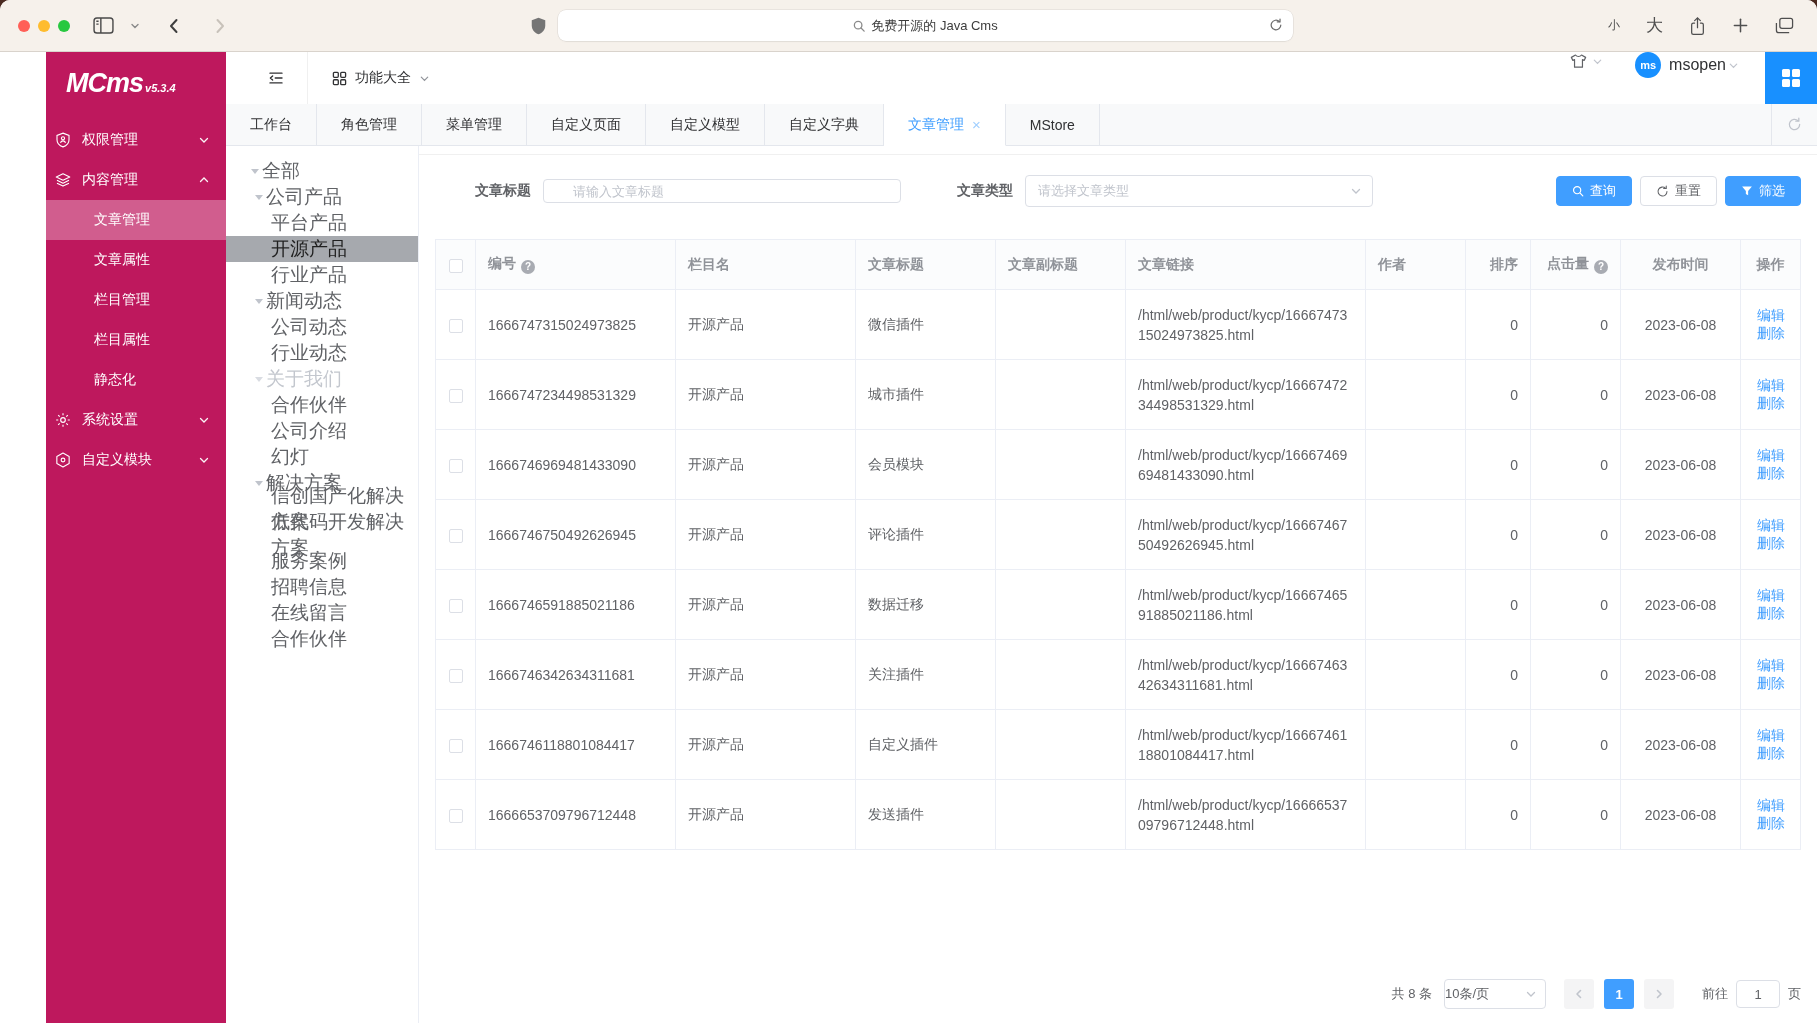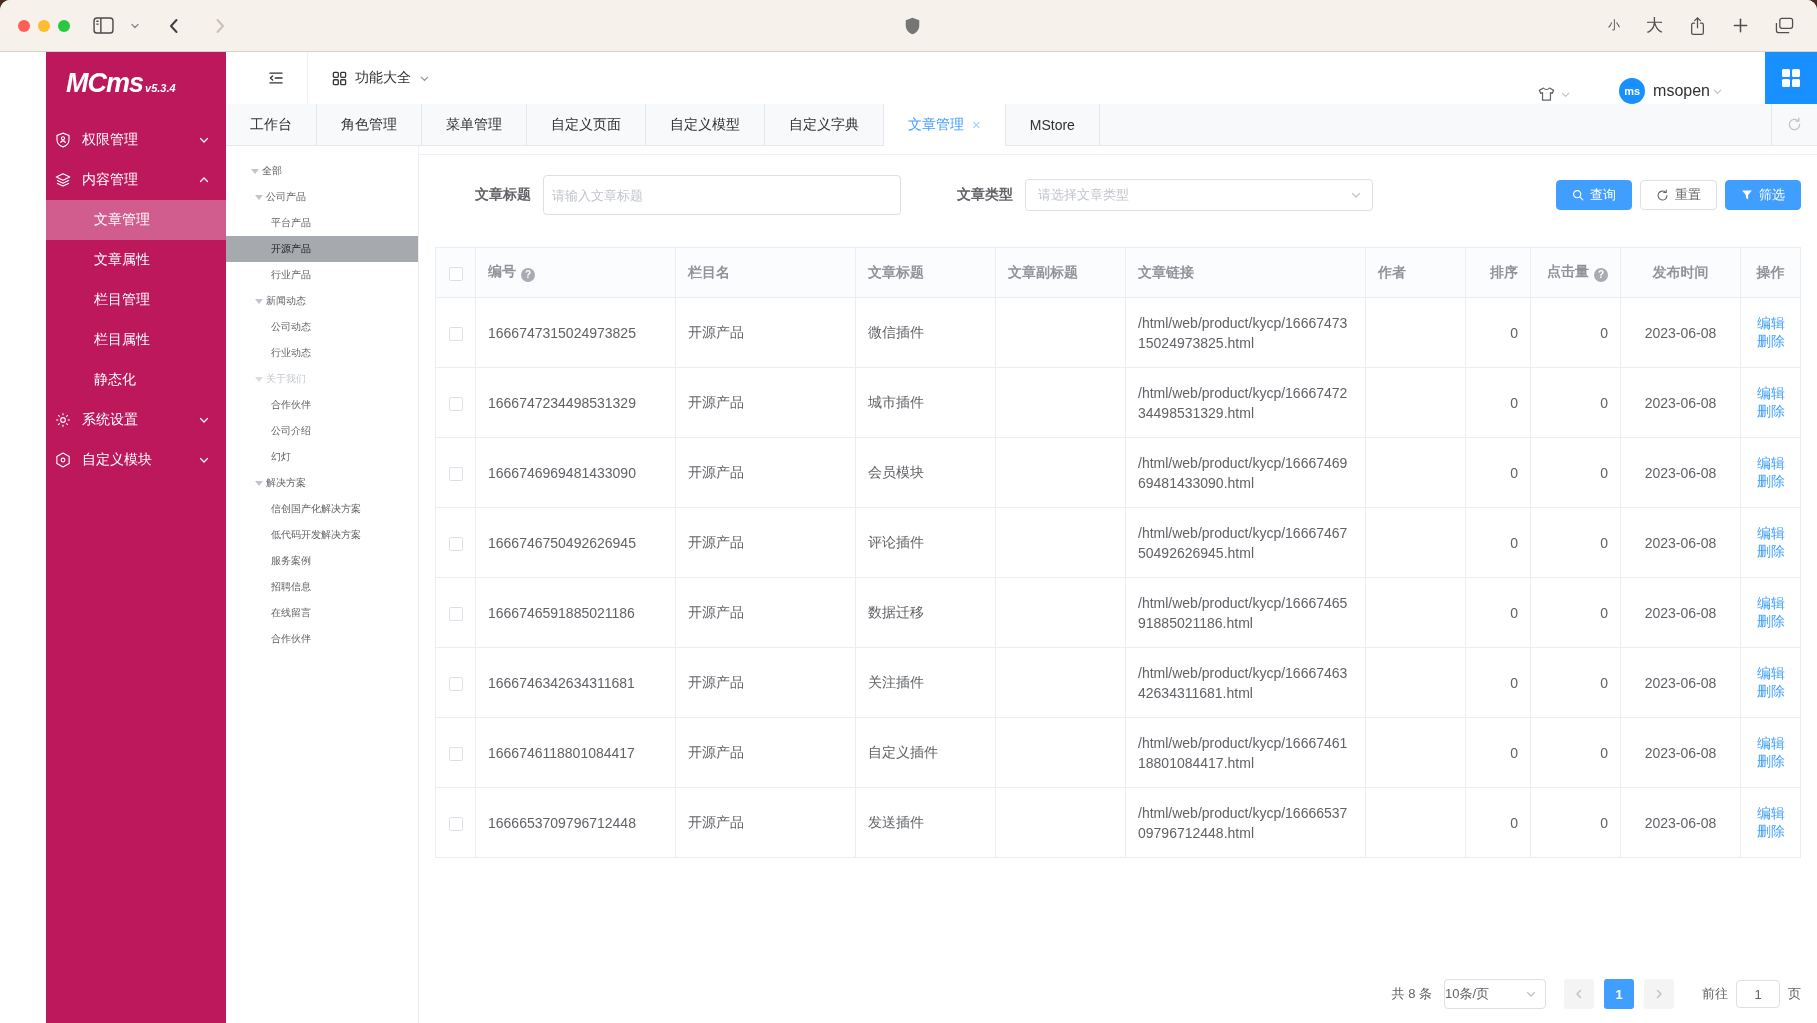--- a/index.html
+++ b/index.html
@@ -39,21 +39,21 @@
   .side-label { flex:1; }
   .side-chevron { display:flex; opacity:.95; }
   .side-sub-item { height:40px; display:flex; align-items:center; padding-left:48px; font-size:14px; cursor:pointer; }
   .side-sub-item.active { background:rgba(255,255,255,.30); }
 
   .main-col { flex:1; display:flex; flex-direction:column; min-width:0; }
   .app-header { height:52px; flex:0 0 52px; background:#fff; display:flex; align-items:center;margin-left:15px; }
   .collapse-btn { margin-left:26px; display:flex; cursor:pointer; }
   .hdr-divider { width:1px; height:52px; background:#f0f0f0; margin-left:22px; }
   .fn-menu { display:flex; align-items:center; gap:8px; margin-left:24px; font-size:14px; color:#303133; cursor:pointer; }
-  .header-right { margin-left:auto; display:flex; align-items:flex-end; gap:24px; }
+  .header-right { margin-left:auto; display:flex; align-items:flex-start; gap:8px; }
   .theme-btn { display:flex; align-items:center; gap:4px; cursor:pointer; margin-right:24px; }
   .avatar { width:26px; height:26px; border-radius:50%; background:#1890ff; color:#fff; font-size:11px;
     font-weight:bold; display:flex; align-items:center; justify-content:center; }
   .username { font-size:16px; color:#303133; margin:0 2px 0 8px; }
   .user-wrap { display:flex; align-items:center; cursor:pointer; }
   .apps-btn { width:52px; height:52px; background:#1890ff; margin-left:18px; display:flex;
     align-items:center; justify-content:center; cursor:pointer; }
 
   
   .tab-bar { height:42px; flex:0 0 42px; display:flex; align-items:stretch; background:#f8f9fa;
@@ -62,42 +62,42 @@
     border-right:1px solid #e4e7ed; cursor:pointer; white-space:nowrap; }
   .tab.active { background:#fff; color:#409eff; margin-bottom:-1px; border-bottom:1px solid #fff; }
   .tab-close { color:#a0cfff; font-size:15px; line-height:1; cursor:pointer; }
   .tab-spacer { flex:1; }
   .tab-refresh { width:46px; border-left:1px solid #e4e7ed; display:flex; align-items:center;
     justify-content:center; cursor:pointer; }
 
   
   .content-row { flex:1; display:flex; min-height:0; background:#fff; }
   .tree-panel { width:193px; flex:0 0 193px; border-right:1px solid #ebeef5; padding-top:12px;
-    font-size:10px; color:#606266; overflow:hidden; }
+    font-size:19px; color:#606266; overflow:hidden; }
   .tree-node { height:26px; display:flex; align-items:center; cursor:pointer; }
   .tree-node.lv0{padding-left:22px}.tree-node.lv1{padding-left:26px}.tree-node.lv2{padding-left:31px}
   .tree-caret { width:14px; flex:0 0 14px; display:flex; align-items:center; justify-content:center; }
   .tree-caret::before { content:''; border:4px solid transparent; border-top:5px solid #c0c4cc; margin-top:5px; }
   .tree-caret.empty::before { display:none; }
   .tree-node.selected { background:#a6a9ae; color:#1f1f1f; }
   .tree-node.disabled { color:#c3c7ce; }
   .tree-node.disabled .tree-caret::before { border-top-color:#d9dce2; }
 
   .panel { flex:1; min-width:0; display:flex; flex-direction:column; padding:8px 16px 0 16px; }
   .action-row { display:flex; gap:10px; padding:6px 0 14px 2px; }
   .btn { height:30px; border-radius:4px; border:1px solid transparent; font-size:13px; cursor:pointer;
     display:inline-flex; align-items:center; gap:6px; padding:0 15px; font-family:inherit; }
   .btn-primary { background:#409eff; border-color:#409eff; color:#fff; }
   .btn-danger-disabled { background:#fab6b6; border-color:#fab6b6; color:#fff; cursor:not-allowed; }
   .btn-plain { background:#fff; border-color:#dcdfe6; color:#606266; }
   .panel-divider { height:1px; background:#f0f0f0; margin:0 -16px; }
 
   .filter-row { display:flex; align-items:center; padding:20px 0 0 0; }
   .f-label { font-size:14px; font-weight:bold; color:#606266; margin:0 12px 0 40px; white-space:nowrap; }
-  .f-input { width:358px; height:40px; border:1px solid #dcdfe6; border-radius:4px; padding:0 8px;
+  .f-input { width:358px; height:24px; border:1px solid #dcdfe6; border-radius:4px; padding:0 29px;
     font-size:13px; color:#606266; outline:none; font-family:inherit; }
   .f-input::placeholder { color:#c0c4cc; }
   .f-label.second { margin-left:56px; }
   .f-select { width:348px; height:32px; border:1px solid #dcdfe6; border-radius:4px; padding:0 10px 0 12px;
     display:flex; align-items:center; justify-content:space-between; font-size:13px; color:#c0c4cc; cursor:pointer; }
   .filter-buttons { margin-left:auto; display:flex; gap:8px; }
 
   .table-wrap { margin-top:32px; }
   table { width:100%; border-collapse:collapse; table-layout:fixed; font-size:14px; color:#606266; }
   th, td { border:1px solid #ebeef5; padding:0 12px; text-align:left; }
@@ -168,20 +168,35 @@
             <polyline points="7.5,4 13,10 7.5,16"></polyline>
           </svg>
       </span>
     </div>
     <div class="url-zone">
       <span>
         <svg width="15" height="18" viewBox="0 0 20 24" fill="#757575">
             <path d="M10 1l9 3.2v6.8c0 6-3.8 10.3-9 12-5.2-1.7-9-6-9-12V4.2z"></path>
           </svg>
       </span>
+      <div class="url-bar">
+        <span>
+          <svg width="12" height="12" viewBox="0 0 14 14" fill="none" stroke="#8a8a8a" stroke-width="1.5" stroke-linecap="round">
+              <circle cx="6" cy="6" r="4.4"></circle>
+              <line x1="9.4" y1="9.4" x2="13" y2="13"></line>
+            </svg>
+        </span>
+        <span class="url-text">免费开源的 Java Cms</span>
+        <span class="url-reload">
+          <svg width="14" height="14" viewBox="0 0 16 16" fill="none" stroke="#6b6b6b" stroke-width="1.4" stroke-linecap="round">
+              <path d="M13.5 8a5.5 5.5 0 1 1-1.7-3.95"></path>
+              <polyline points="12.6,1.2 12.6,4.4 9.4,4.4"></polyline>
+            </svg>
+        </span>
+      </div>
     </div>
     <div class="right-tools">
       <span class="tb-btn font-small">小</span>
       <span class="tb-btn font-big">大</span>
       <span class="tb-btn">
         <svg width="17" height="20" viewBox="0 0 20 24" fill="none" stroke="#4f4f4f" stroke-width="1.5" stroke-linecap="round" stroke-linejoin="round">
             <path d="M6.5 8.5H5a2 2 0 0 0-2 2v9.5a2 2 0 0 0 2 2h10a2 2 0 0 0 2-2V10.5a2 2 0 0 0-2-2h-1.5"></path>
             <line x1="10" y1="14" x2="10" y2="2.6"></line>
             <polyline points="6.6,5.6 10,2.2 13.4,5.6"></polyline>
           </svg>

